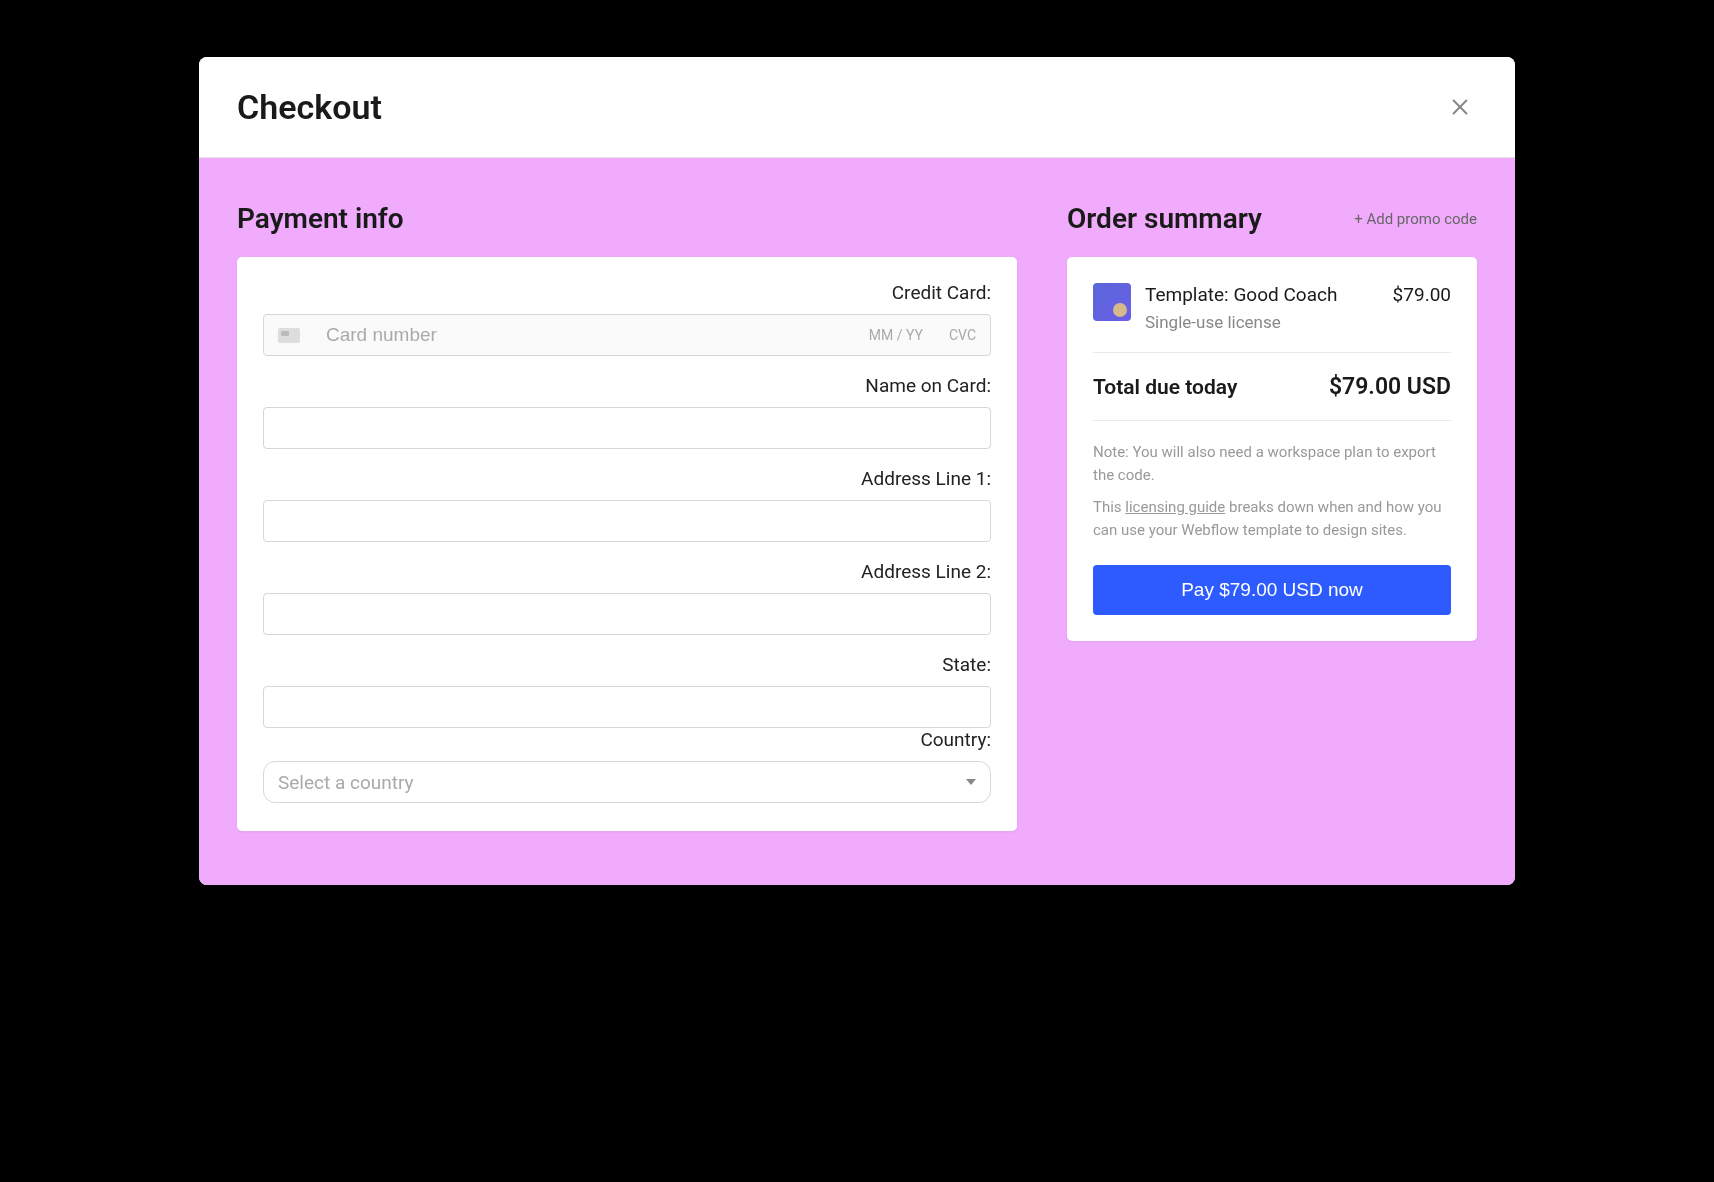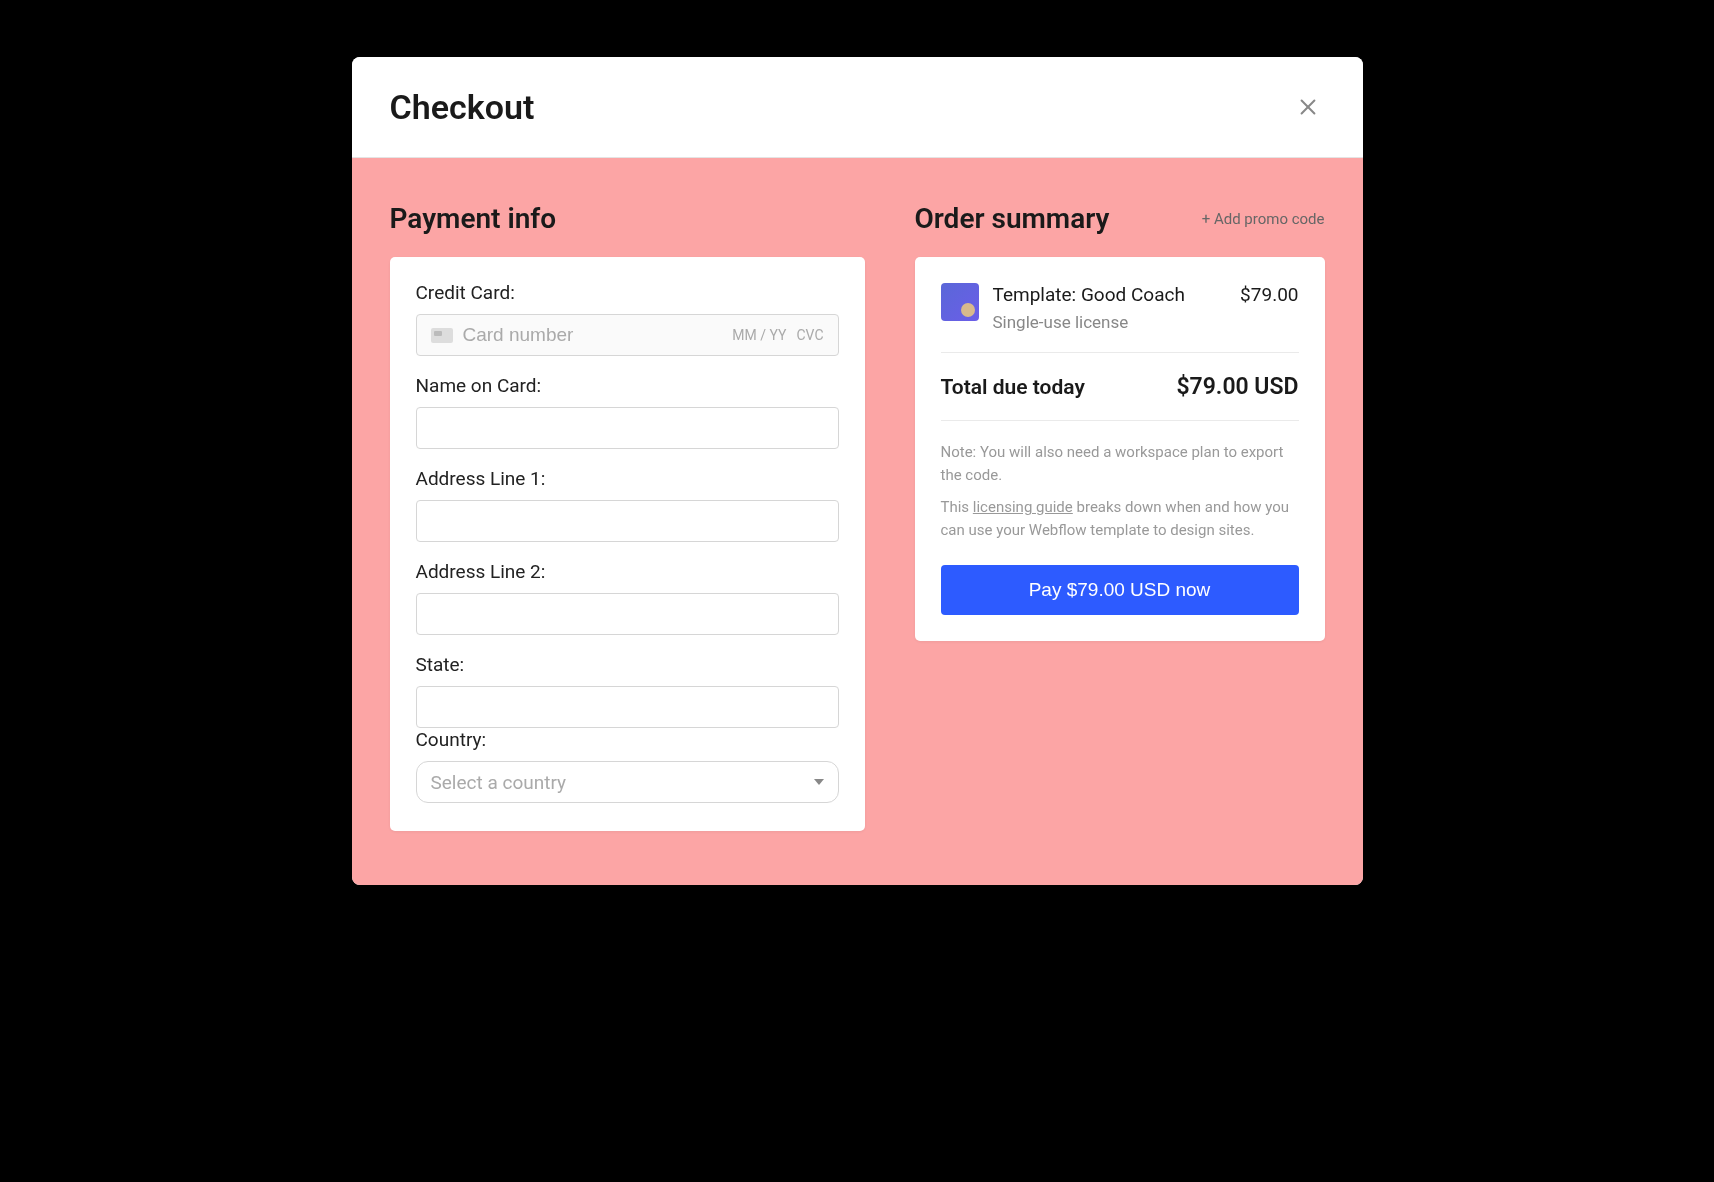--- a/index.html
+++ b/index.html
@@ -11,21 +11,21 @@
       font-family: -apple-system, BlinkMacSystemFont, "Segoe UI", Roboto, Helvetica, Arial, sans-serif;
       background: #000;
       width: 1714px;
       height: 1182px;
       display: flex;
       align-items: flex-start;
       justify-content: center;
       padding-top: 57px;
     }
     .modal {
-      width: 1011px;
+      width: 1316px;
       background: #f5f5f5;
       border-radius: 8px;
       overflow: hidden;
       box-shadow: 0 20px 60px rgba(0,0,0,0.4);
     }
     .modal-header {
       background: #fff;
       padding: 30px 38px;
       display: flex;
       align-items: center;
@@ -48,21 +48,21 @@
       justify-content: center;
     }
     .close-btn svg {
       width: 22px;
       height: 22px;
     }
     .modal-body {
       display: flex;
       gap: 50px;
       padding: 44px 38px 54px 38px;
-      background: #fca5a5;
+      background: #f0abfc;
     }
     .left-col {
       flex: 1;
     }
     .right-col {
       width: 410px;
     }
     .section-header {
       display: flex;
       justify-content: space-between;
@@ -84,20 +84,21 @@
       margin-bottom: 18px;
     }
     .form-group:last-child {
       margin-bottom: 0;
     }
     .form-label {
       display: block;
       font-size: 19px;
       color: #222;
       margin-bottom: 10px;
+      text-align: right;
     }
     .form-input {
       width: 100%;
       height: 42px;
       border: 1px solid #d6d6d6;
       border-radius: 4px;
       padding: 0 14px;
       font-size: 18px;
       color: #333;
       background: #fff;
@@ -106,21 +107,21 @@
       color: #aaa;
     }
     .card-input-wrap {
       display: flex;
       align-items: center;
       border: 1px solid #d6d6d6;
       border-radius: 4px;
       height: 42px;
       padding: 0 14px;
       background: #fafafa;
-      gap: 10px;
+      gap: 26px;
     }
     .card-icon {
       width: 22px;
       height: 15px;
       background: #ddd;
       border-radius: 2px;
       flex-shrink: 0;
       position: relative;
     }
     .card-icon::after{

